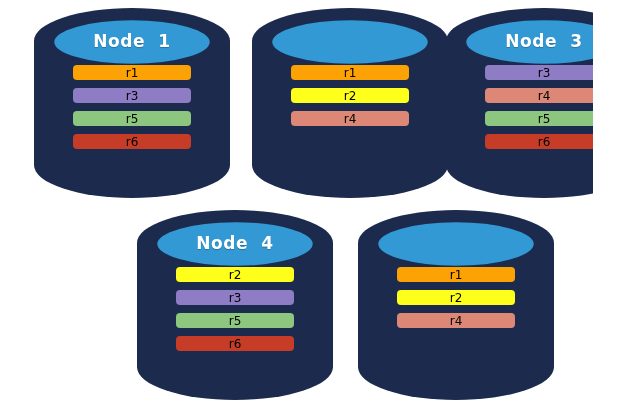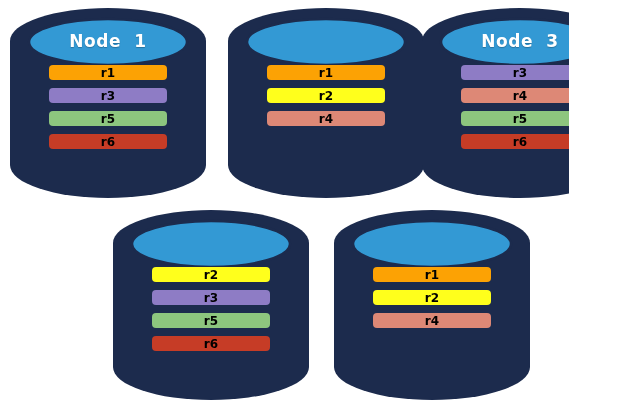--- a/index.html
+++ b/index.html
@@ -6,20 +6,21 @@
   body {
     font-family: "DejaVu Sans", "Liberation Sans", sans-serif;
     background: #ffffff;
   }
   .canvas {
     position: relative;
     width: 569px;
     height: 402px;
     background: #ffffff;
     overflow: hidden;
+    margin-left: 24px;
   }
   .node {
     position: absolute;
     width: 196px;
     height: 190px;
   }
   
   .pos-0 { left: 10px;  top: 8px; }
   .pos-1 { left: 228px; top: 8px; }
   .pos-2 { left: 422px; top: 8px; }
@@ -49,21 +50,21 @@
   }
   .bar {
     height: 15px;
     margin-bottom: 8px;
     border-radius: 4px;
     display: flex;
     align-items: center;
     justify-content: center;
     color: #000000;
     font-size: 12px;
-    font-weight: bold;
+    font-weight: normal;
     line-height: 1;
   }
 </style>
 </head>
 <body>
 
 <div class="canvas" id="nodes-canvas">
     <div class="node pos-0">
       <svg class="cyl" width="196" height="190" viewBox="0 0 196 190">
         <path d="M0,33 A98,33 0 0 1 196,33 L196,157 A98,33 0 0 1 0,157 Z" fill="#1C2B4D"></path>
@@ -99,20 +100,21 @@
         <div class="bar" style="background: rgb(221, 136, 118);">r4</div>
         <div class="bar" style="background: rgb(141, 198, 126);">r5</div>
         <div class="bar" style="background: rgb(198, 60, 38);">r6</div>
       </div>
     </div>
     <div class="node pos-3">
       <svg class="cyl" width="196" height="190" viewBox="0 0 196 190">
         <path d="M0,33 A98,33 0 0 1 196,33 L196,157 A98,33 0 0 1 0,157 Z" fill="#1C2B4D"></path>
         <ellipse cx="98" cy="34" rx="79" ry="23" fill="#3399D4" stroke="#1C2B4D" stroke-width="2.5"></ellipse>
       </svg>
+      <div class="node-label">Node 4</div>
       <div class="bars">
         <div class="bar" style="background: rgb(255, 255, 28);">r2</div>
         <div class="bar" style="background: rgb(142, 124, 197);">r3</div>
         <div class="bar" style="background: rgb(141, 198, 126);">r5</div>
         <div class="bar" style="background: rgb(198, 60, 38);">r6</div>
       </div>
     </div>
     <div class="node pos-4">
       <svg class="cyl" width="196" height="190" viewBox="0 0 196 190">
         <path d="M0,33 A98,33 0 0 1 196,33 L196,157 A98,33 0 0 1 0,157 Z" fill="#1C2B4D"></path>

